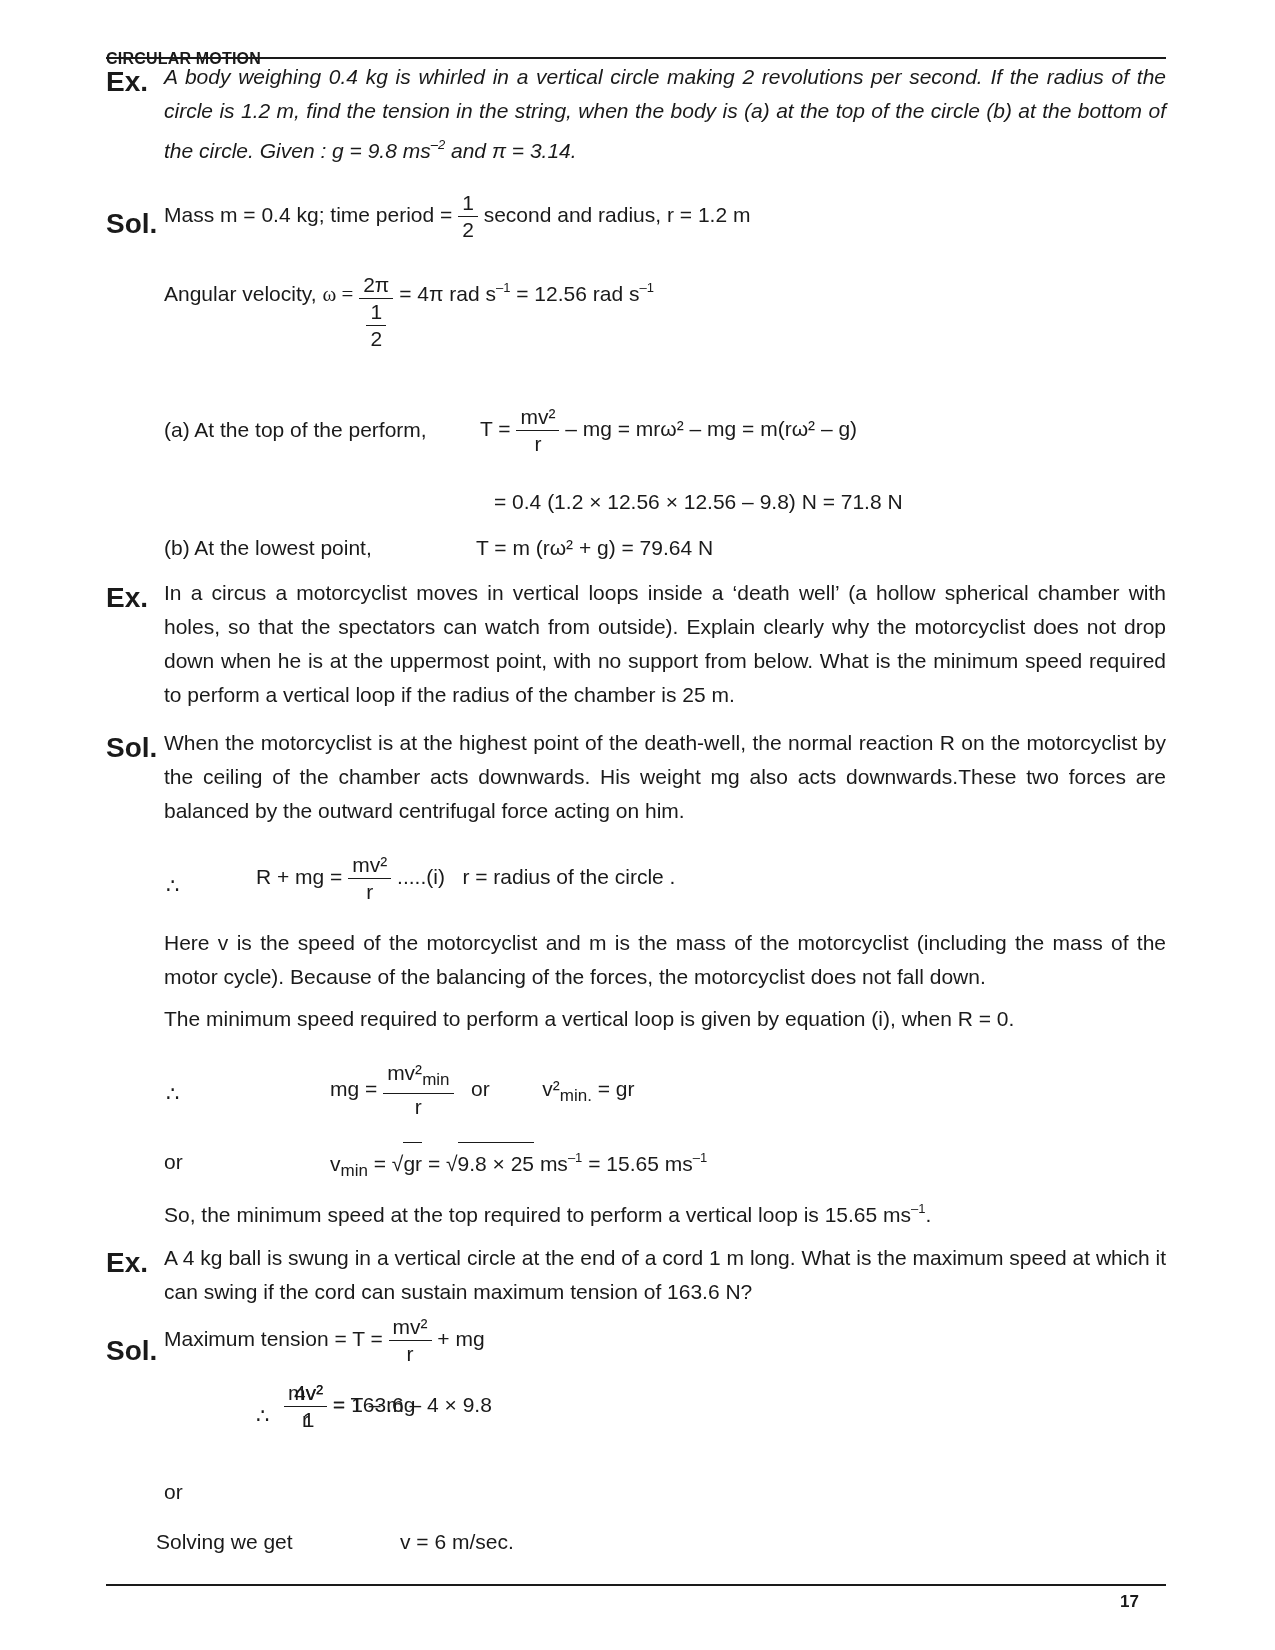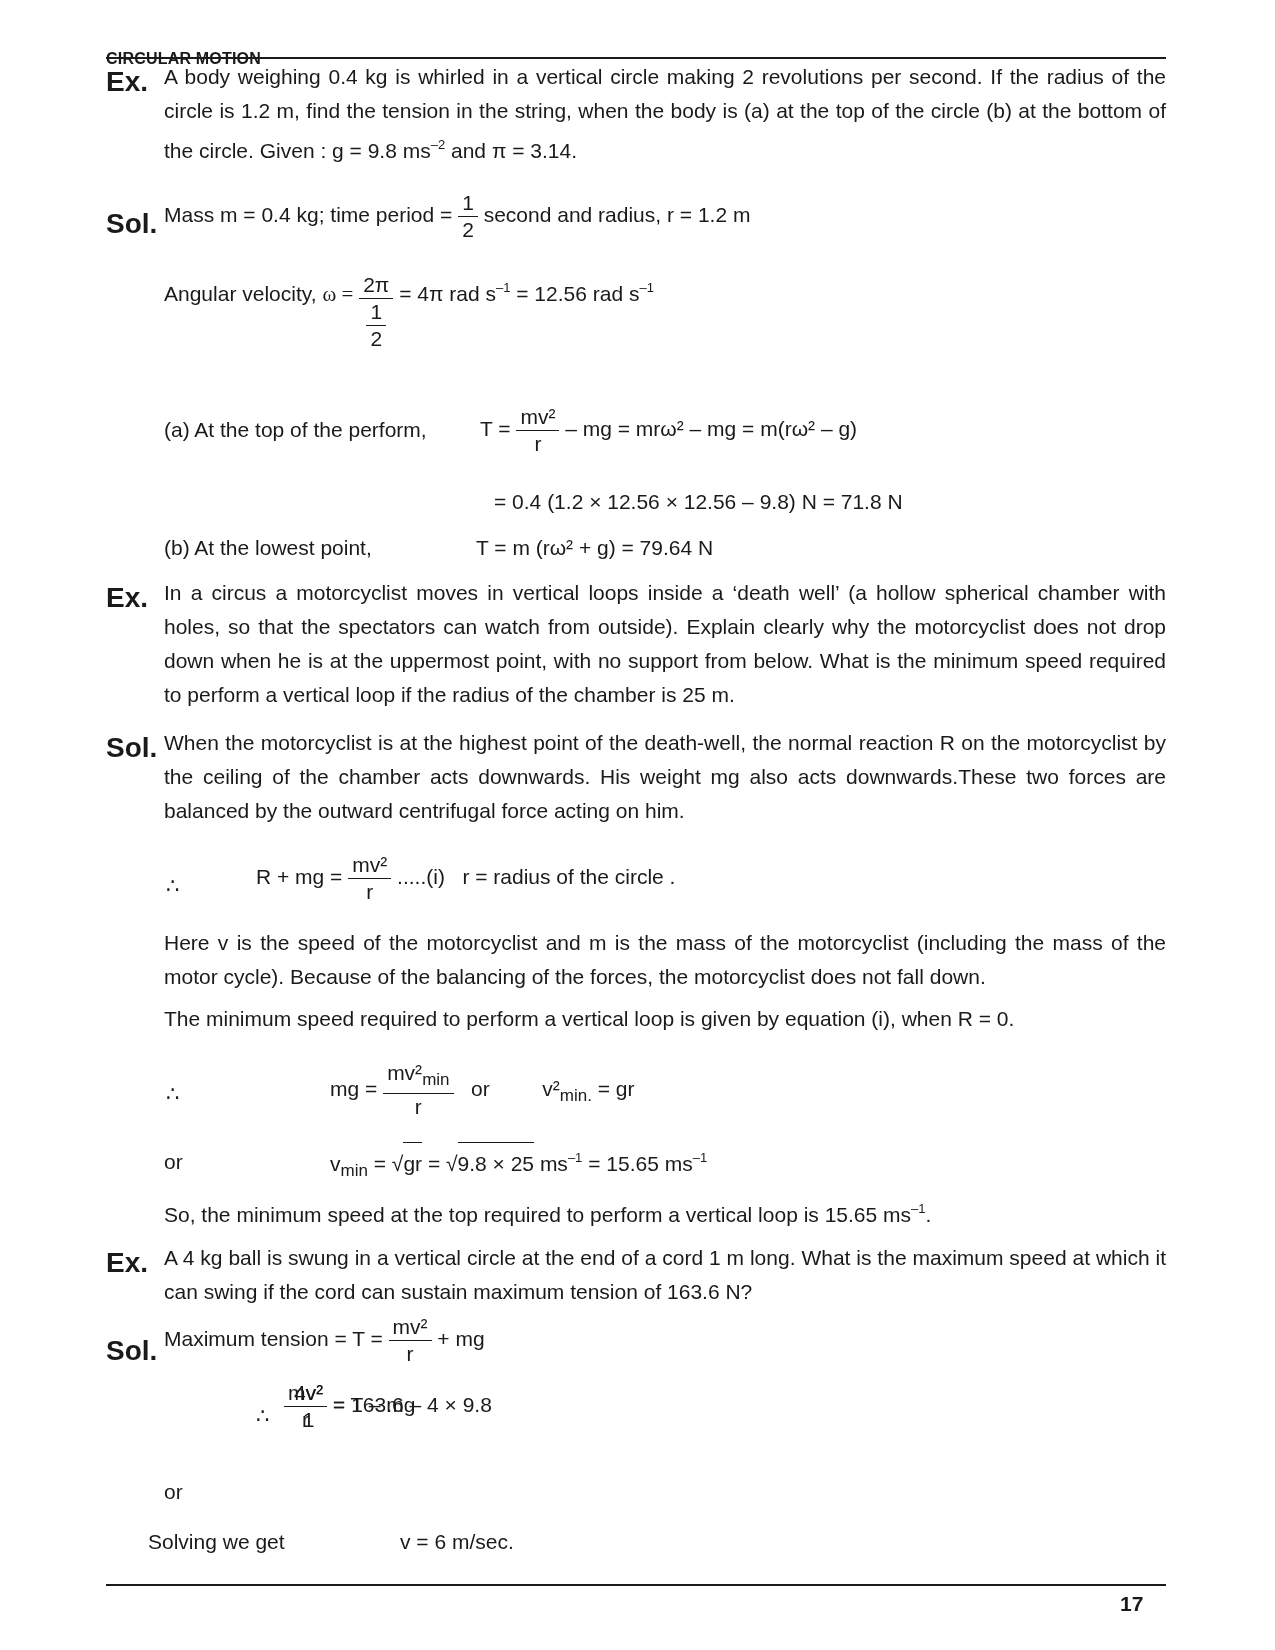--- a/index.html
+++ b/index.html
@@ -4,40 +4,40 @@
 <style>
   html, body { margin: 0; padding: 0; background: #ffffff; }
   body {
     width: 1275px; height: 1650px; position: relative; overflow: hidden;
     font-family: "Liberation Sans", sans-serif; color: #1a1a1a;
   }
   .abs { position: absolute; white-space: nowrap; }
   .header-title { left: 106px; top: 50px; font-size: 16px; font-weight: bold; letter-spacing: 0.2px; }
   .rule-top { left: 106px; top: 57px; width: 1060px; height: 2px; background: #1a1a1a; }
   .rule-bottom { left: 106px; top: 1584px; width: 1060px; height: 2px; background: #1a1a1a; }
-  .page-num { left: 1120px; top: 1592px; font-size: 21px; font-weight: bold; }
+  .page-num { left: 1120px; top: 1592px; font-size: 17px; font-weight: bold; }
   .label { font-size: 28px; font-weight: bold; }
   .para { position: absolute; left: 164px; width: 1002px; font-size: 21px; line-height: 34px; text-align: justify; }
   .line { font-size: 21px; }
   sup { font-size: 13px; vertical-align: 9px; }
   sub { font-size: 17px; vertical-align: -5px; }
   .frac { display: inline-block; vertical-align: middle; text-align: center; position: relative; }
   .frac .num, .frac .den { display: block; padding: 0 4px; line-height: 26px; }
   .frac .num { border-bottom: 1.5px solid #1a1a1a; }
   .sym { font-family: "Liberation Serif", serif; }
   .sqrt { border-top: 1.5px solid #1a1a1a; padding-top: 9px; }
 </style>
 </head>
 <body>
 
 <div class="abs header-title">CIRCULAR MOTION</div>
 <div class="abs rule-top"></div>
 
 <div class="abs label" style="left:106px; top:66px;">Ex.</div>
-<div class="para" style="top:60px;"><span>A body weighing 0.4 kg is whirled in a vertical circle making 2 revolutions per second. If the radius of the circle is 1.2 m, find the tension in the string, when the body is (a) at the top of the circle (b) at the bottom of the circle. Given : g = 9.8 ms</span><sup>–2</sup><span> and π = 3.14.</span></div>
+<div class="para" style="top:60px;font-style:italic;"><span>A body weighing 0.4 kg is whirled in a vertical circle making 2 revolutions per second. If the radius of the circle is 1.2 m, find the tension in the string, when the body is (a) at the top of the circle (b) at the bottom of the circle. Given : g = 9.8 ms</span><sup>–2</sup><span> and π = 3.14.</span></div>
 
 <div class="abs label" style="left:106px; top:208px;">Sol.</div>
 <div class="abs line" style="left:164px; top:190px;">
   <span>Mass m = 0.4 kg; time period =</span>
   <span class="frac"><span class="num">1</span><span class="den">2</span></span>
   <span>second and radius, r = 1.2 m</span>
 </div>
 
 <div class="abs line" style="left:164px; top:272px;">
   <span>Angular velocity,</span>
@@ -113,17 +113,17 @@
   <span class="frac"><span class="num">mv²</span><span class="den">r</span></span>
   <span>= T – mg</span>
 </div>
 
 <div class="abs line" style="left:164px; top:1480px;">or</div>
 <div class="abs line" style="left:290px; top:1380px;">
   <span class="frac"><span class="num">4v²</span><span class="den">1</span></span>
   <span>= 163.6 – 4 × 9.8</span>
 </div>
 
-<div class="abs line" style="left:148px; top:1530px;">Solving we get</div>
+<div class="abs line" style="left:156px; top:1530px;">Solving we get</div>
 <div class="abs line" style="left:400px; top:1530px;">v = 6 m/sec.</div>
 
 <div class="abs rule-bottom"></div>
 <div class="abs page-num">17</div>
 
 </body></html>

